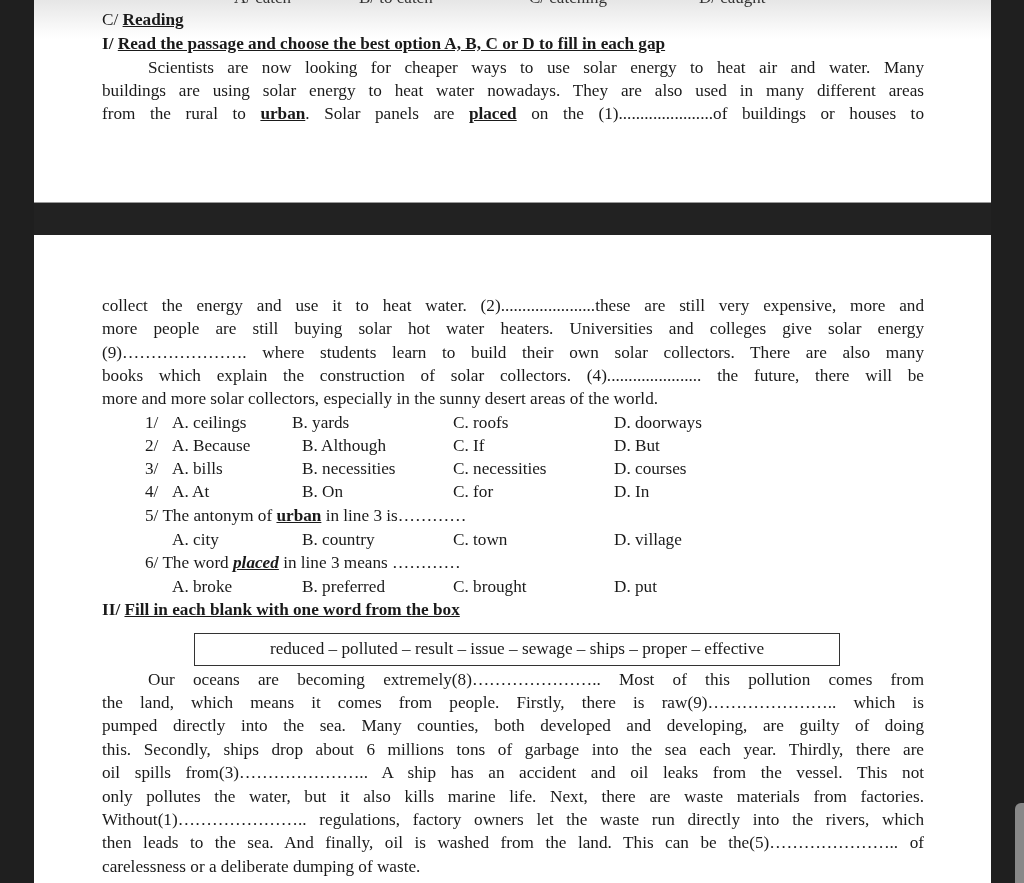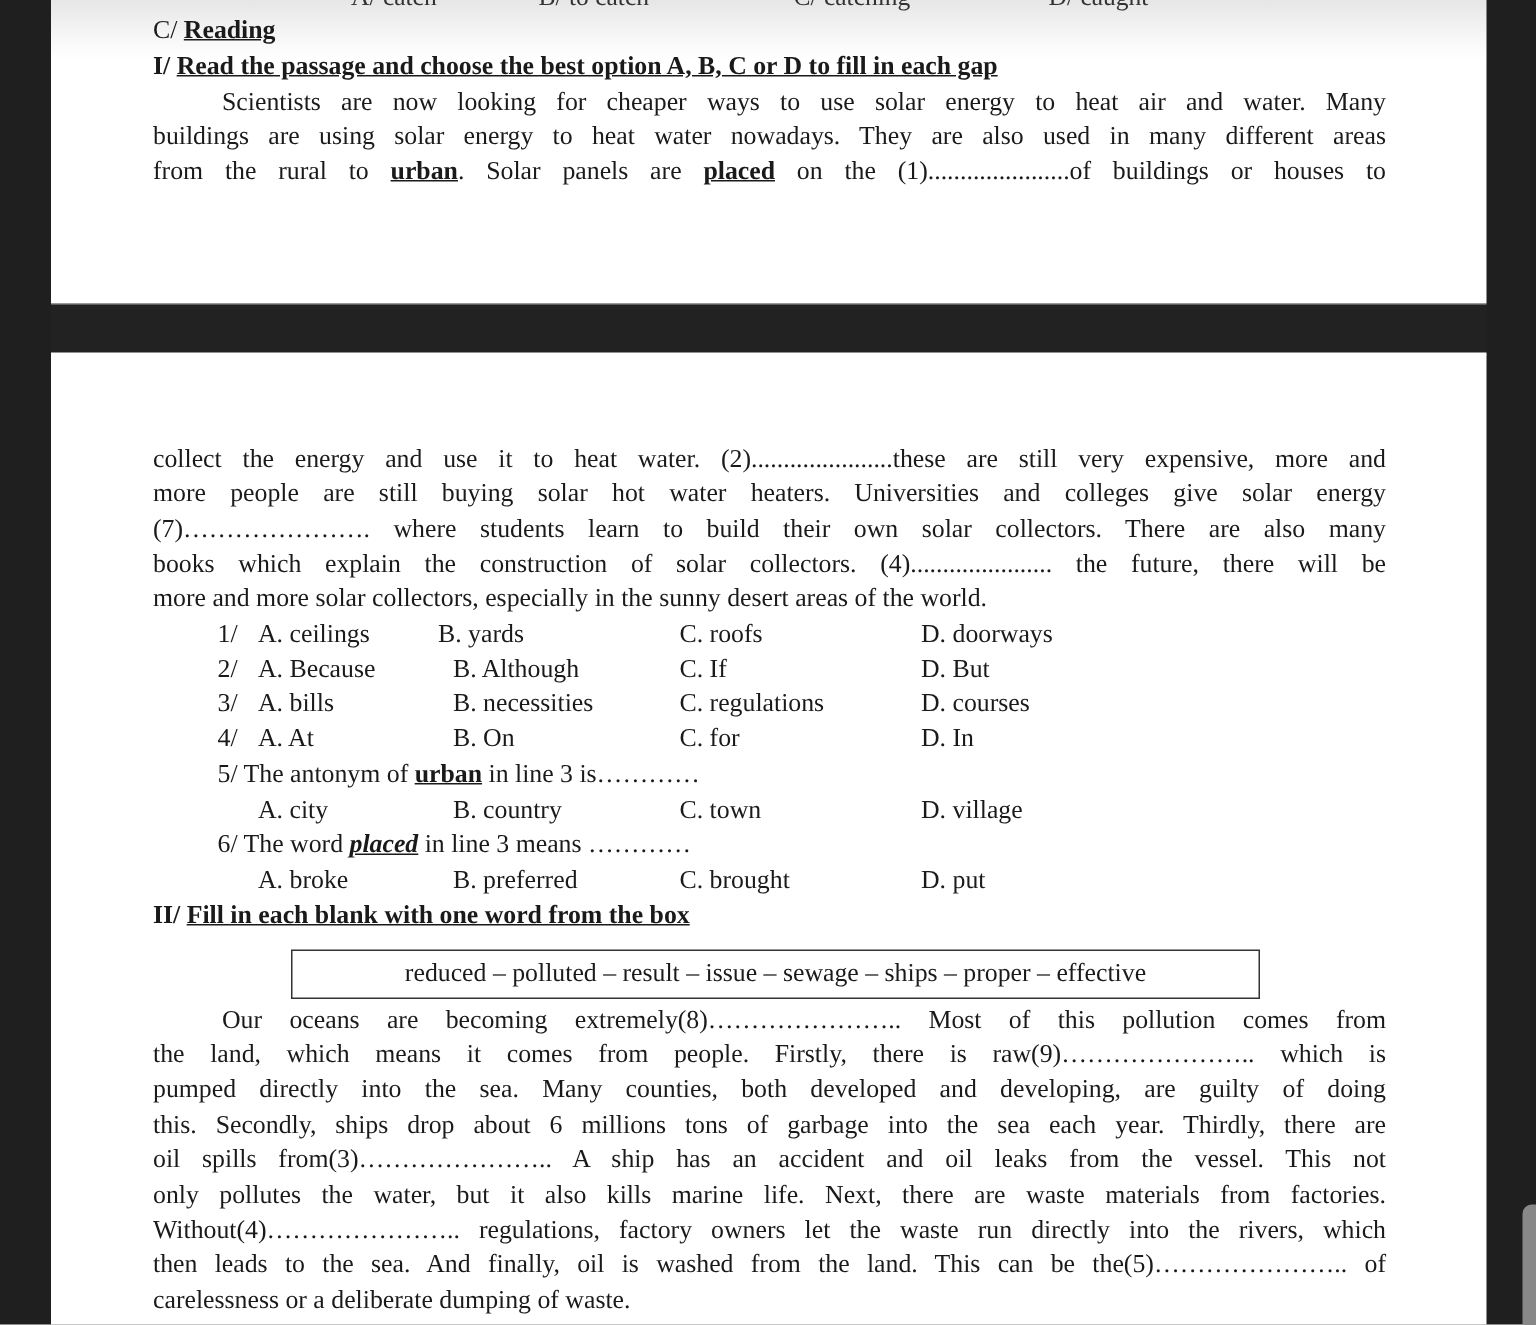--- a/index.html
+++ b/index.html
@@ -39,21 +39,21 @@
 </div>
 
 <div class="line just ind" style="top:56px">Scientists are now looking for cheaper ways to use solar energy to heat air and water. Many</div>
 <div class="line just" style="top:79px">buildings are using solar energy to heat water nowadays. They are also used in many different areas</div>
 <div class="line just" style="top:102px">
   <span>from the rural to </span><span class="b u">urban</span><span>. Solar panels are </span><span class="b u">placed</span><span> on the (1)......................of buildings or houses to</span>
 </div>
 
 <div class="line just" style="top:294px">collect the energy and use it to heat water. (2)......................these are still very expensive, more and</div>
 <div class="line just" style="top:317px">more people are still buying solar hot water heaters. Universities and colleges give solar energy</div>
-<div class="line just" style="top:341px">(7)…………………. where students learn to build their own solar collectors. There are also many</div>
+<div class="line just" style="top:341px">(9)…………………. where students learn to build their own solar collectors. There are also many</div>
 <div class="line just" style="top:364px">books which explain the construction of solar collectors. (4)...................... the future, there will be</div>
 <div class="line" style="top:387px">more and more solar collectors, especially in the sunny desert areas of the world.</div>
 
 <div>
   <span class="opt" style="left:145px;top:411px">1/</span>
   <span class="opt" style="left:172px;top:411px">A. ceilings</span>
   <span class="opt" style="left:292px;top:411px">B. yards</span>
   <span class="opt" style="left:453px;top:411px">C. roofs</span>
   <span class="opt" style="left:614px;top:411px">D. doorways</span>
 </div>
@@ -61,21 +61,21 @@
   <span class="opt" style="left:145px;top:434px">2/</span>
   <span class="opt" style="left:172px;top:434px">A. Because</span>
   <span class="opt" style="left:302px;top:434px">B. Although</span>
   <span class="opt" style="left:453px;top:434px">C. If</span>
   <span class="opt" style="left:614px;top:434px">D. But</span>
 </div>
 <div>
   <span class="opt" style="left:145px;top:457px">3/</span>
   <span class="opt" style="left:172px;top:457px">A. bills</span>
   <span class="opt" style="left:302px;top:457px">B. necessities</span>
-  <span class="opt" style="left:453px;top:457px">C. regulations</span>
+  <span class="opt" style="left:453px;top:457px">C. necessities</span>
   <span class="opt" style="left:614px;top:457px">D. courses</span>
 </div>
 <div>
   <span class="opt" style="left:145px;top:480px">4/</span>
   <span class="opt" style="left:172px;top:480px">A. At</span>
   <span class="opt" style="left:302px;top:480px">B. On</span>
   <span class="opt" style="left:453px;top:480px">C. for</span>
   <span class="opt" style="left:614px;top:480px">D. In</span>
 </div>
 
@@ -99,15 +99,15 @@
   <span class="b">II/ </span><span class="b u">Fill in each blank with one word from the box</span>
 </div>
 <div class="box">reduced – polluted – result – issue – sewage – ships – proper – effective</div>
 
 <div class="line just ind" style="top:668px">Our oceans are becoming extremely(8)………………….. Most of this pollution comes from</div>
 <div class="line just" style="top:691px">the land, which means it comes from people. Firstly, there is raw(9)………………….. which is</div>
 <div class="line just" style="top:714px">pumped directly into the sea. Many counties, both developed and developing, are guilty of doing</div>
 <div class="line just" style="top:738px">this. Secondly, ships drop about 6 millions tons of garbage into the sea each year. Thirdly, there are</div>
 <div class="line just" style="top:761px">oil spills from(3)………………….. A ship has an accident and oil leaks from the vessel. This not</div>
 <div class="line just" style="top:785px">only pollutes the water, but it also kills marine life. Next, there are waste materials from factories.</div>
-<div class="line just" style="top:808px">Without(4)………………….. regulations, factory owners let the waste run directly into the rivers, which</div>
+<div class="line just" style="top:808px">Without(1)………………….. regulations, factory owners let the waste run directly into the rivers, which</div>
 <div class="line just" style="top:831px">then leads to the sea. And finally, oil is washed from the land. This can be the(5)………………….. of</div>
 <div class="line" style="top:855px">carelessness or a deliberate dumping of waste.</div>
 
 </body></html>

